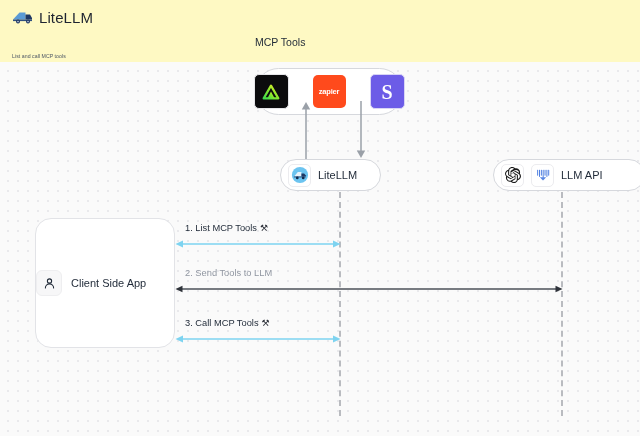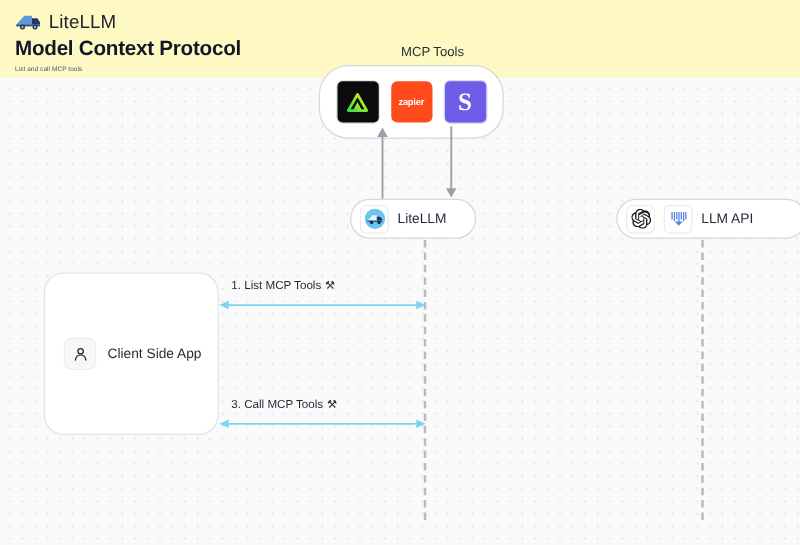--- a/index.html
+++ b/index.html
@@ -76,47 +76,46 @@
     position: absolute;
     width: 0;
     border-left: 2px dashed #b9bbc0;
   }
   .lifeline.lite   { left: 339px; top: 130px;  height: 224px; }
   .lifeline.llmapi { left: 561px; top: 130px;  height: 224px; }
 
   
   .mcp-label {
     position: absolute;
-    left: 16px;
+    left: 0;
     top: 0;
     width: 150px;
-    text-align: center;
     font-size: 10.5px;
     color: #1f2937;
   }
   .mcp-group {
     position: absolute;
     left: 255px;
     top: -26px;
     width: 150px;
   }
   .mcp-box {
     position: absolute;
     left: 0;
-    top: 16px;
+    top: 32px;
     width: 148px;
-    height: 59px;
+    height: 47px;
     border: 1px solid #d6d8dd;
     border-radius: 24px;
     background: #ffffff;
     box-sizing: border-box;
     display: flex;
     align-items: center;
     justify-content: center;
-    gap: 9px;
+    gap: 24px;
   }
   .tool-icon {
     width: 33px;
     height: 33px;
     border-radius: 5px;
     display: flex;
     align-items: center;
     justify-content: center;
     overflow: hidden;
     flex: none;
@@ -180,21 +179,20 @@
     left: 35px;
     top: 156px;
     width: 140px;
     height: 130px;
     border: 1px solid #e2e3e7;
     border-radius: 16px;
     background: #ffffff;
     display: flex;
     align-items: center;
     gap: 9px;
-    padding-left: 15px;
     box-sizing: border-box;
     text-align: center;
   }
   .client-icon {
     width: 24px;
     height: 24px;
     border-radius: 6px;
     background: #f7f7f8;
     border: 1px solid #eeeef0;
     display: flex;
@@ -248,21 +246,20 @@
         <rect x="1" y="10.5" width="19" height="1.6" fill="#2f4f7f"></rect>
         <circle cx="6" cy="12.6" r="2" fill="#1f3864"></circle>
         <circle cx="6" cy="12.6" r="0.8" fill="#cfd8e6"></circle>
         <circle cx="16" cy="12.6" r="2" fill="#1f3864"></circle>
         <circle cx="16" cy="12.6" r="0.8" fill="#cfd8e6"></circle>
       </svg>
     </span>
     <span class="brand-name">LiteLLM</span>
   </div>
 
-  <div class="page-title">Model Context Protocol</div>
   <div class="page-subtitle">List and call MCP tools</div>
 
   <div class="canvas">
 
     <div class="lifeline lite"></div>
     <div class="lifeline llmapi"></div>
 
     <div class="mcp-group">
       <div class="mcp-label">MCP Tools</div>
       <div class="mcp-box">
@@ -359,20 +356,32 @@
       </div>
       <div class="msg-line">
         <svg width="166" height="10" viewBox="0 0 166 10">
           <line x1="7" y1="5" x2="159" y2="5" stroke="#7dd3f0" stroke-width="1.4"></line>
           <path d="M0.5 5 L8 1.6 L8 8.4 Z" fill="#7dd3f0"></path>
           <path d="M165.5 5 L158 1.6 L158 8.4 Z" fill="#7dd3f0"></path>
         </svg>
       </div>
     </div>
 
+    <div class="msg" style="left:175px; top:208px; width:388px;">
+      <div class="msg-label gray">
+        <span>2. Send Tools to LLM</span>
+      </div>
+      <div class="msg-line">
+        <svg width="388" height="10" viewBox="0 0 388 10">
+          <line x1="6" y1="5" x2="381" y2="5" stroke="#4b5058" stroke-width="1.3"></line>
+          <path d="M0.5 5 L7.5 1.8 L7.5 8.2 Z" fill="#2f333a"></path>
+          <path d="M387.5 5 L380.5 1.8 L380.5 8.2 Z" fill="#2f333a"></path>
+        </svg>
+      </div>
+    </div>
 
     <div class="msg" style="left:175px; top:246px; width:166px;margin-top:12px;">
       <div class="msg-label blue">
         <span>3. Call MCP Tools</span>
         <span class="msg-emoji">⚒</span>
       </div>
       <div class="msg-line">
         <svg width="166" height="10" viewBox="0 0 166 10">
           <line x1="7" y1="5" x2="159" y2="5" stroke="#7dd3f0" stroke-width="1.4"></line>
           <path d="M0.5 5 L8 1.6 L8 8.4 Z" fill="#7dd3f0"></path>

